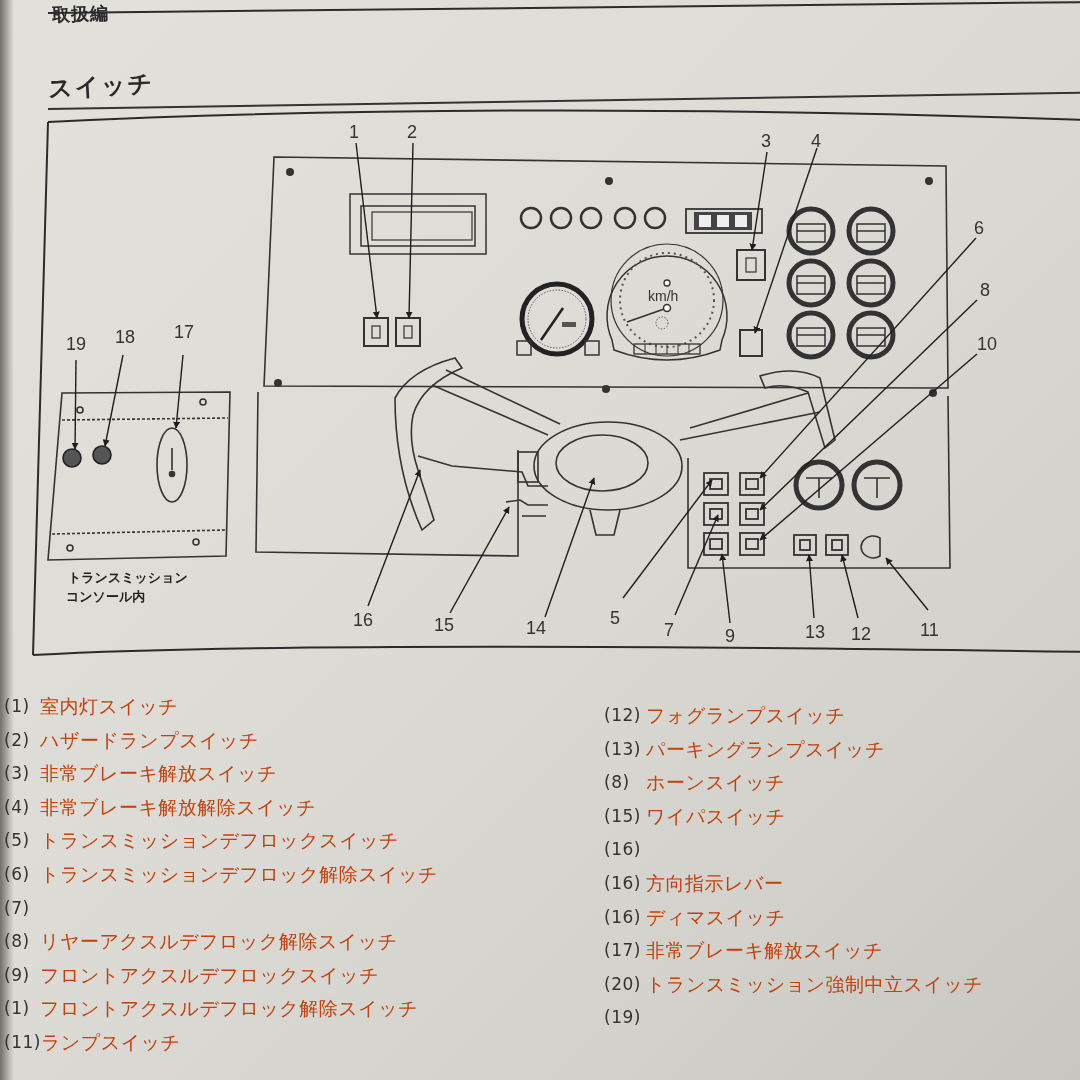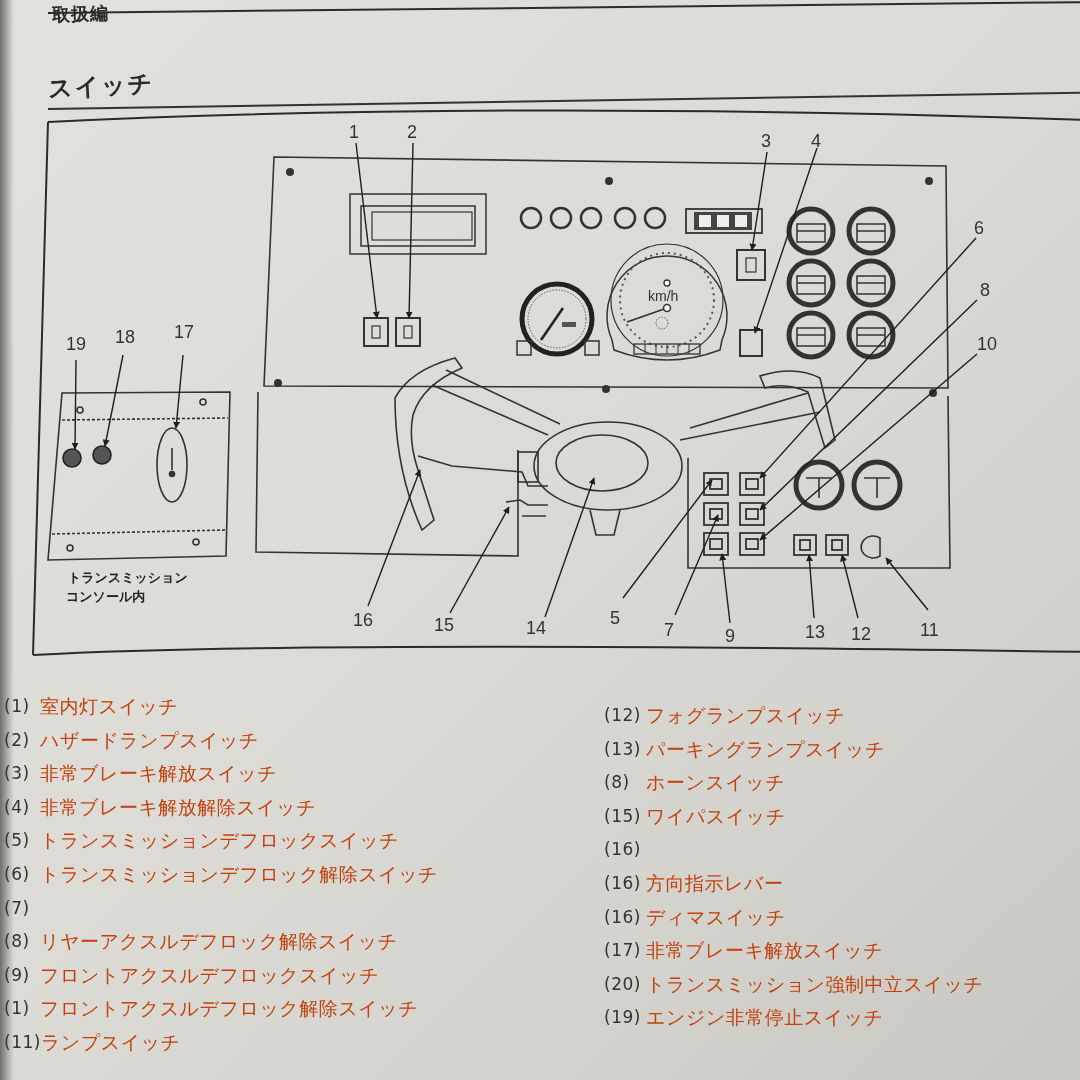--- a/index.html
+++ b/index.html
@@ -319,15 +319,14 @@
   <div class="legend-item">
       <span class="legend-num">(17)</span>
       <span class="legend-text">非常ブレーキ解放スイッチ</span>
     </div>
   <div class="legend-item">
       <span class="legend-num">(20)</span>
       <span class="legend-text">トランスミッション強制中立スイッチ</span>
     </div>
   <div class="legend-item">
       <span class="legend-num">(19)</span>
-      <span class="legend-text">エンジン非常停止スイッチ</span>
     </div>
 </div>
 
 </body></html>

